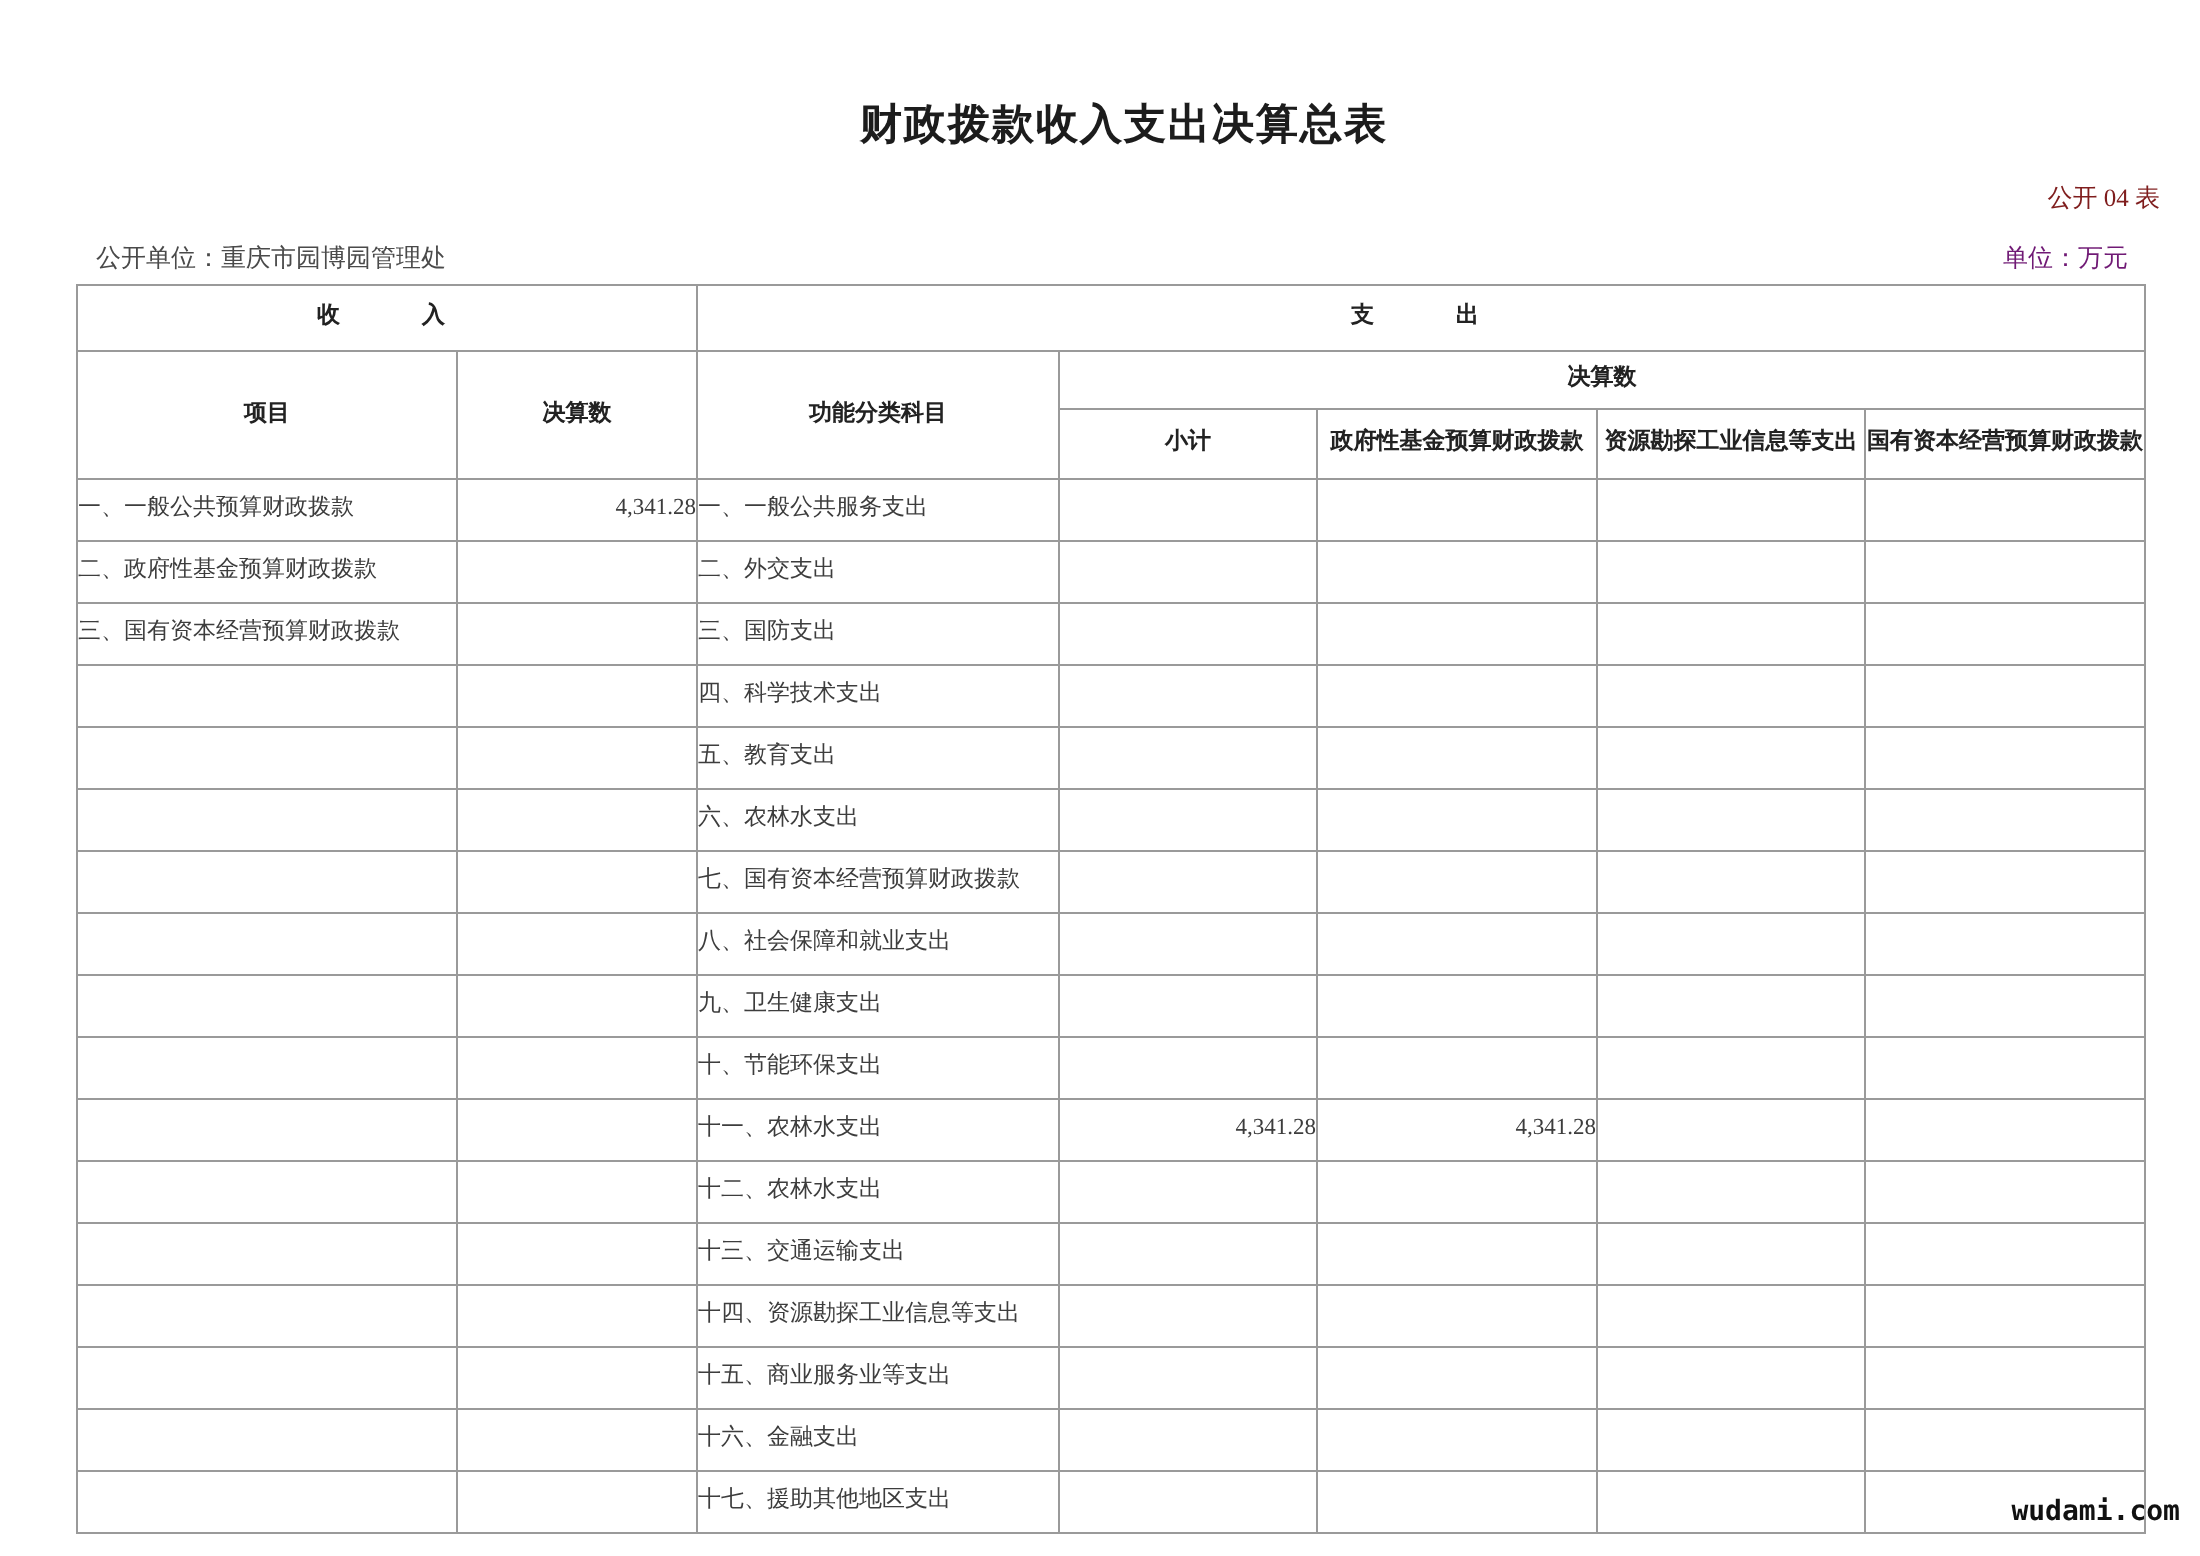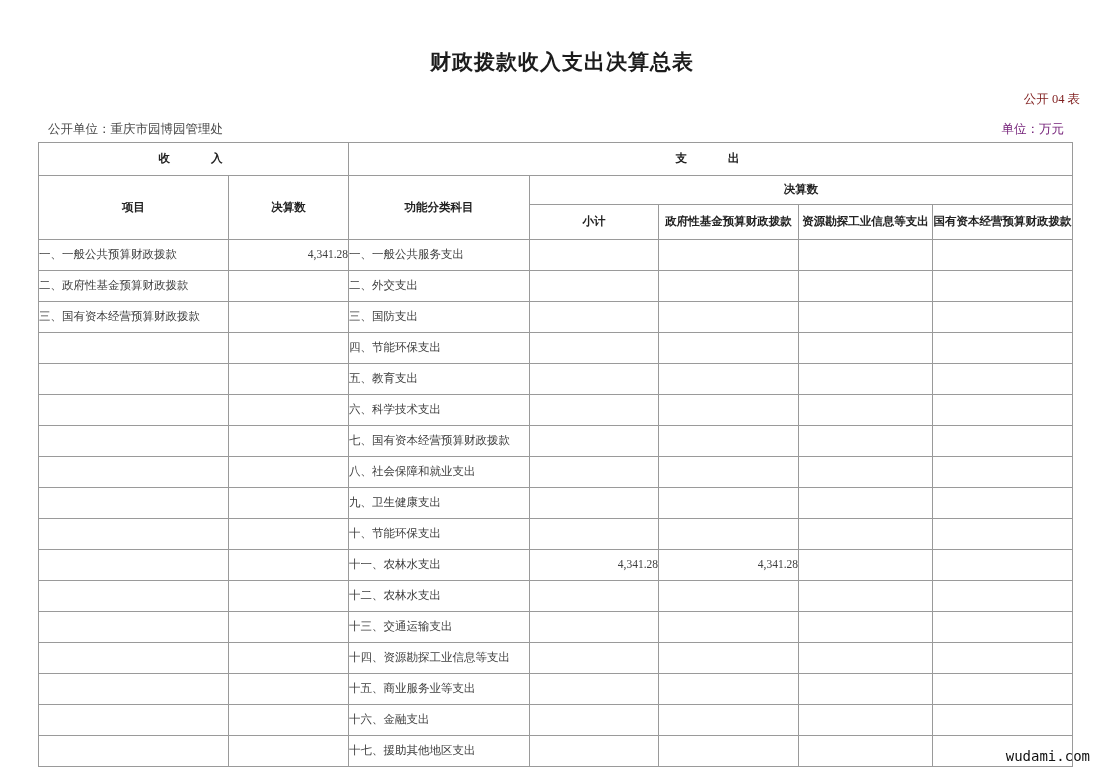--- a/index.html
+++ b/index.html
@@ -116,21 +116,21 @@
     text-align: center;
     font-size: 11px;
     color: #6f6f6f;
   }
   .watermark {
     position: absolute;
     top: 748px;
     right: 10px;
     font-family: "DejaVu Sans Mono", "Liberation Mono", monospace;
     font-size: 14px;
-    font-weight: normal;
+    font-weight: bold;
     color: #111;
     letter-spacing: 0px;
   }
 </style>
 </head>
 <body>
 
 <div class="page">
 
   <div class="doc-title">财政拨款收入支出决算总表</div>
@@ -196,39 +196,39 @@
             <td class="num"></td>
             <td class="txt">三、国防支出</td>
             <td class="num"></td>
             <td class="num"></td>
             <td class="num"></td>
             <td class="num"></td>
           </tr>
           <tr>
             <td class="txt"></td>
             <td class="num"></td>
-            <td class="txt">四、节能环保支出</td>
+            <td class="txt">四、科学技术支出</td>
             <td class="num"></td>
             <td class="num"></td>
             <td class="num"></td>
             <td class="num"></td>
           </tr>
           <tr>
             <td class="txt"></td>
             <td class="num"></td>
             <td class="txt">五、教育支出</td>
             <td class="num"></td>
             <td class="num"></td>
             <td class="num"></td>
             <td class="num"></td>
           </tr>
           <tr>
             <td class="txt"></td>
             <td class="num"></td>
-            <td class="txt">六、科学技术支出</td>
+            <td class="txt">六、农林水支出</td>
             <td class="num"></td>
             <td class="num"></td>
             <td class="num"></td>
             <td class="num"></td>
           </tr>
           <tr>
             <td class="txt"></td>
             <td class="num"></td>
             <td class="txt">七、国有资本经营预算财政拨款</td>
             <td class="num"></td>

